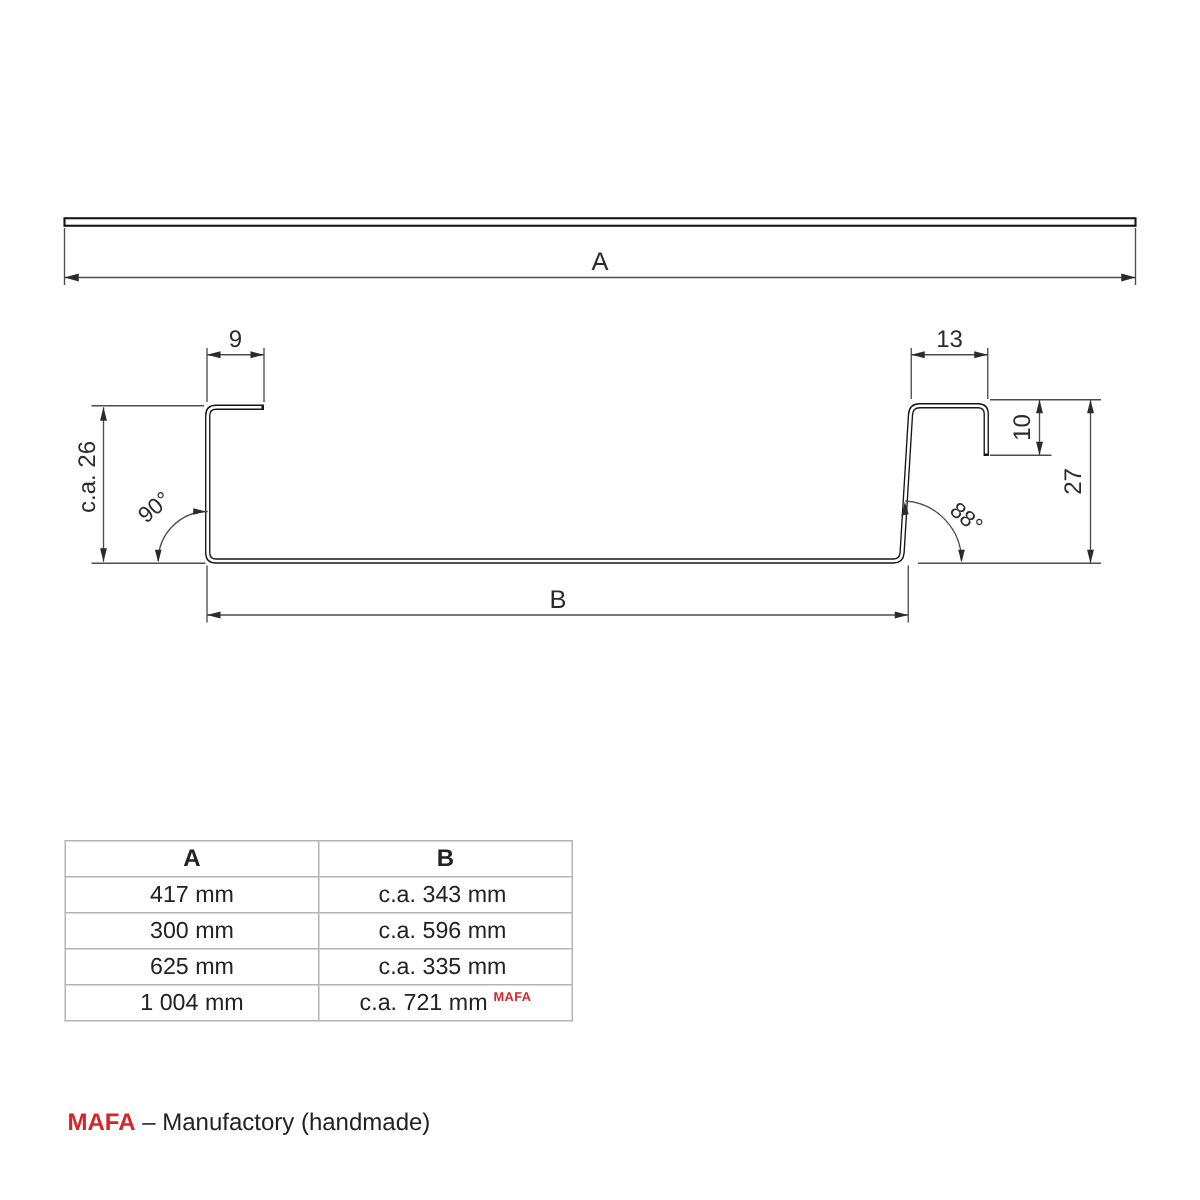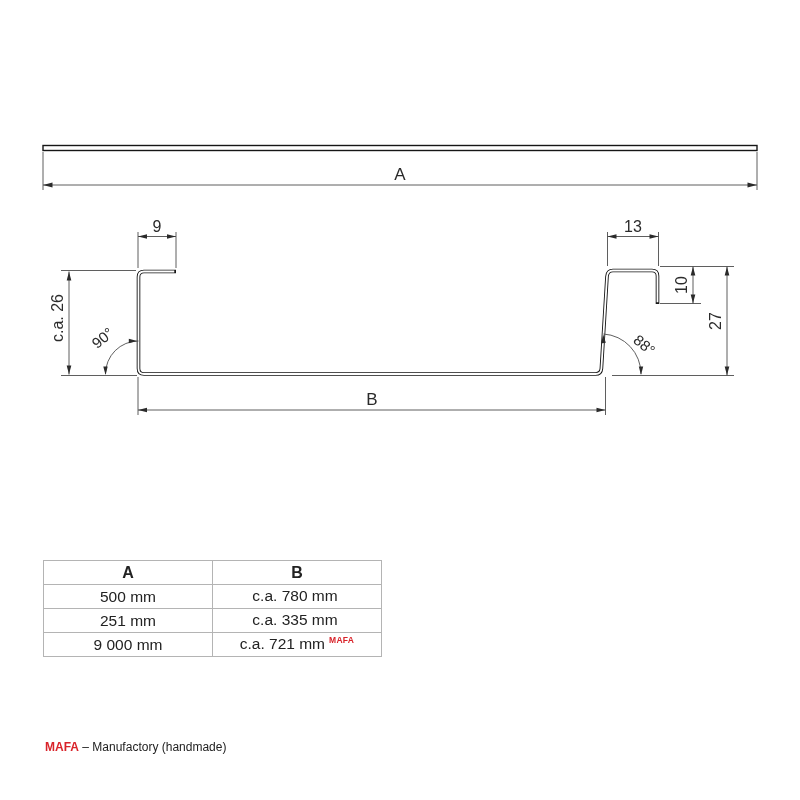--- a/index.html
+++ b/index.html
@@ -26,21 +26,21 @@
   .size-table th, .size-table td {
     border:1px solid #b4b4b4; text-align:center; vertical-align:middle; padding:0;
   }
   .size-table th { width:168px; height:23px; font-size:16px; font-weight:bold; }
   .size-table td { height:23px; font-size:15.5px; font-weight:normal; }
   sup.mafa {
     color:#d9232a; font-weight:bold; font-size:8.5px;
     vertical-align:super; margin-left:4px; letter-spacing:.3px;
   }
   .footnote {
-    position:absolute; left:45px; top:740px; font-size:12px; color:#222222;
+    position:absolute; left:45px; top:740px; font-size:16px; color:#222222;
   }
   .footnote .abbr { color:#d9232a; font-weight:bold; }
 </style>
 </head>
 <body>
 
 <div class="canvas">
 
   <svg width="800" height="800" viewBox="0 0 800 800">
 
@@ -129,29 +129,33 @@
 
   <table class="size-table">
     <thead>
       <tr>
         <th>A</th>
         <th>B</th>
       </tr>
     </thead>
     <tbody>
       <tr>
-        <td>500 mm</td>
-        <td><span>c.a. 780 mm</span><sup class="mafa"></sup></td>
+        <td>417 mm</td>
+        <td><span>c.a. 343 mm</span><sup class="mafa"></sup></td>
       </tr>
       <tr>
-        <td>251 mm</td>
+        <td>300 mm</td>
+        <td><span>c.a. 596 mm</span><sup class="mafa"></sup></td>
+      </tr>
+      <tr>
+        <td>625 mm</td>
         <td><span>c.a. 335 mm</span><sup class="mafa"></sup></td>
       </tr>
       <tr>
-        <td>9 000 mm</td>
+        <td>1 004 mm</td>
         <td><span>c.a. 721 mm</span><sup class="mafa">MAFA</sup></td>
       </tr>
     </tbody>
   </table>
 
   <div class="footnote">
     <span class="abbr">MAFA</span>
     <span>– Manufactory (handmade)</span>
   </div>
 

